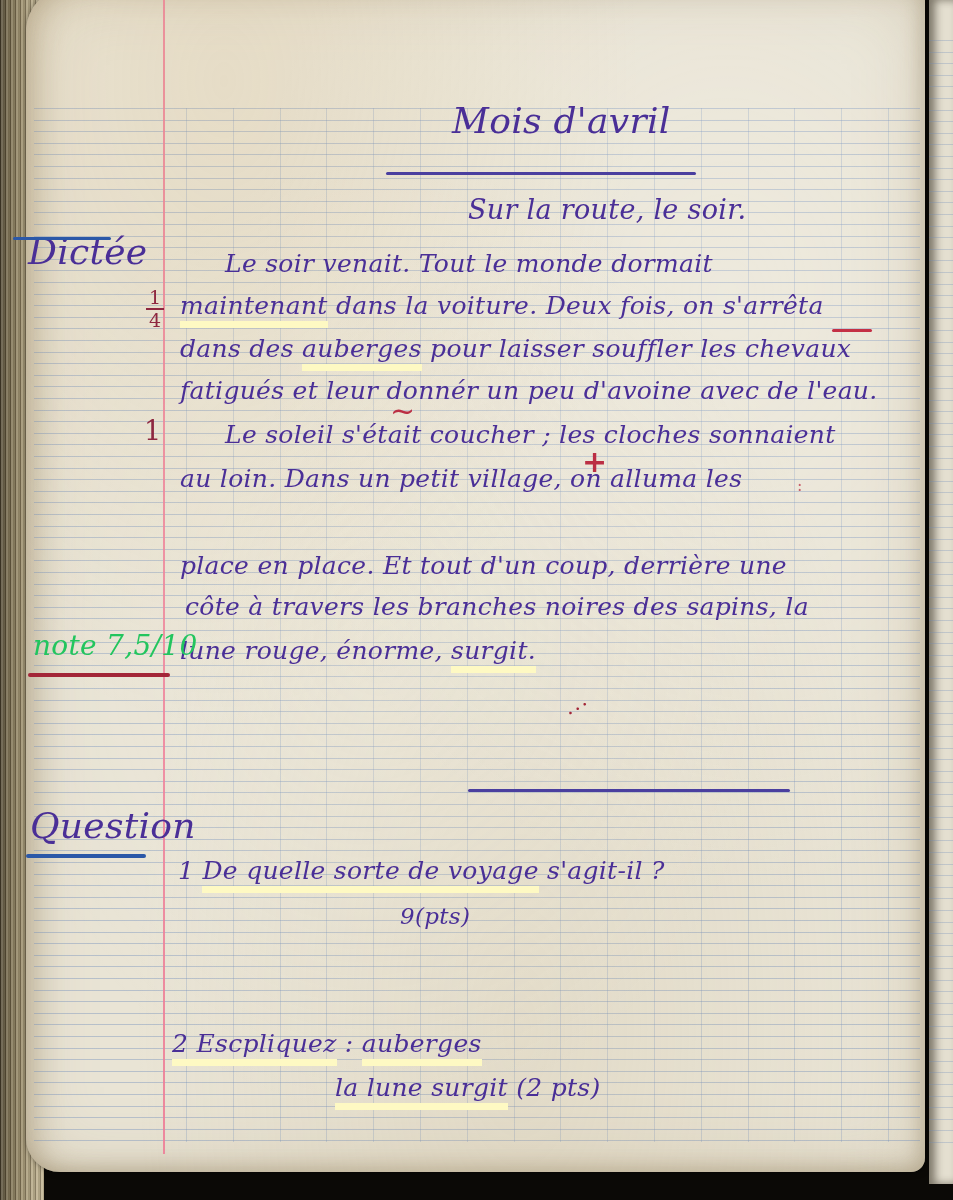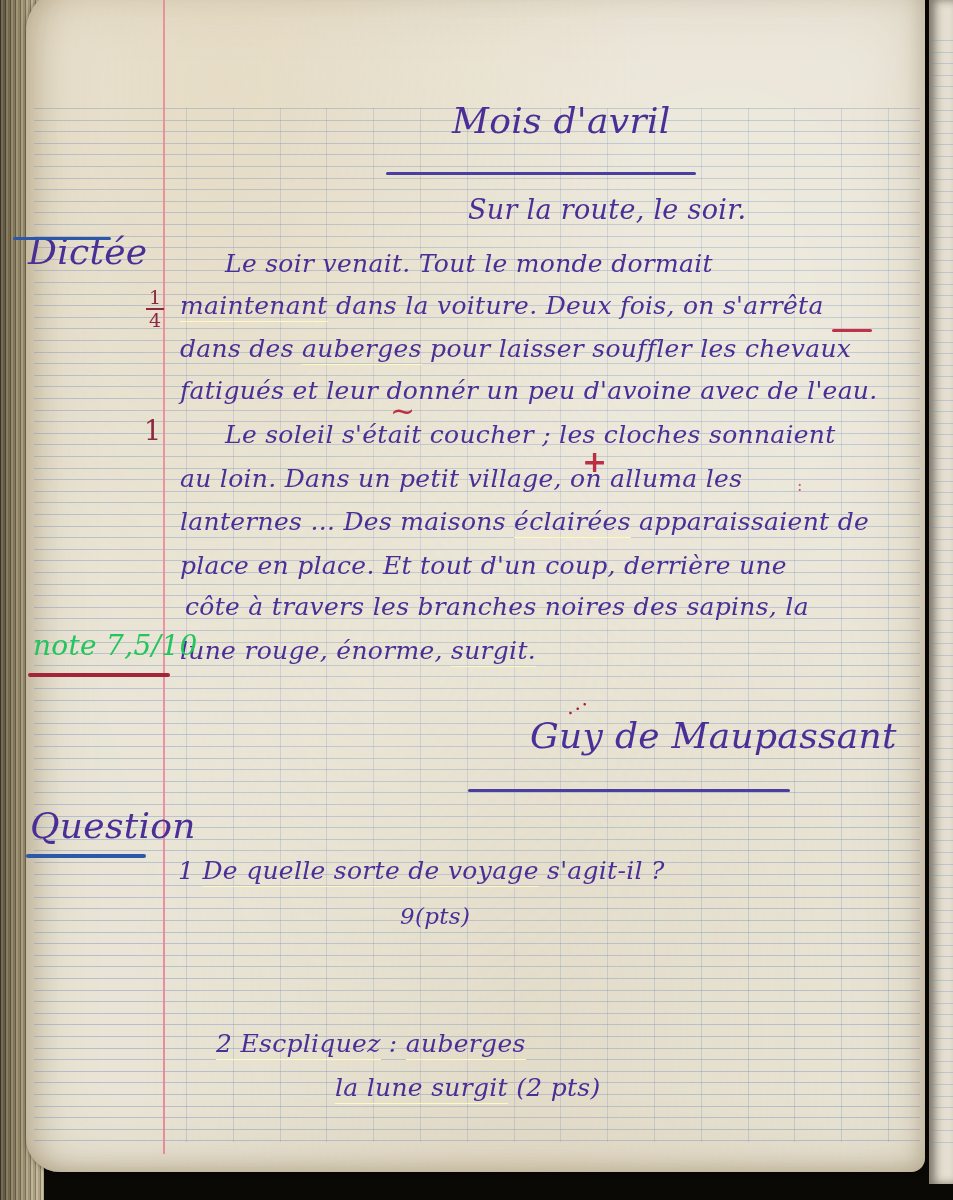--- a/index.html
+++ b/index.html
@@ -28,21 +28,21 @@
   
   .page-sliver{position:absolute;left:929px;top:0;width:24px;height:1184px;background:#e4dfd0;
     box-shadow: inset 6px 0 8px rgba(40,32,20,.55);}
   .page-sliver .sl-grid{position:absolute;inset:40px 0 30px 0;
     background:repeating-linear-gradient(to bottom, rgba(108,138,186,.30) 0 1px, transparent 1px 11.6px);}
   
   .ink{position:absolute;inset:0;pointer-events:none;}
   .hw{position:absolute;font-family:"DejaVu Serif", serif;font-style:italic;color:#4a2f97;
       white-space:nowrap;font-size:25px;letter-spacing:.3px;line-height:1.15;}
   .big{font-size:36px;}
-  .u{border-bottom:1px solid #fef9c3;padding-bottom:1px;}
+  .u{border-bottom:7px solid #fef9c3;padding-bottom:1px;}
   .rule{position:absolute;height:2.5px;background:#4a3f9f;border-radius:2px;}
   .blue-underline{position:absolute;height:3px;background:#2b58a8;border-radius:2px;}
   .red{color:#22c55e;}
   .red-underline{position:absolute;background:#a32638;border-radius:2px;}
   .corr{position:absolute;color:#bb2f44;font-family:"DejaVu Serif",serif;white-space:nowrap;}
 </style>
 </head>
 <body>
 
 <div class="canvas">
@@ -68,45 +68,43 @@
     <div class="hw big" style="left:28px;top:193px;margin-top:38px;">Dictée</div>
     <div class="blue-underline" style="left:13px;top:237px;width:98px;"></div>
     <div class="hw" style="left:468px;top:194px;font-size:27px;">Sur la route, le soir.</div>
 
     <div class="hw" style="left:225px;top:250px;"><span>Le soir venait. Tout le monde dormait</span></div>
     <div class="hw" style="left:180px;top:292px;"><span class="u">maintenant</span><span> dans la voiture. Deux fois, on s'arrêta</span></div>
     <div class="hw" style="left:180px;top:377px;"><span>fatigués et leur donnér un peu d'avoine avec de l'eau.</span></div>
     <div class="hw" style="left:180px;top:335px;"><span>dans des </span><span class="u">auberges</span><span> pour laisser souffler les chevaux</span></div>
     <div class="hw" style="left:225px;top:421px;"><span>Le soleil s'était coucher ; les cloches sonnaient</span></div>
     <div class="hw" style="left:180px;top:465px;"><span>au loin. Dans un petit village, on alluma les</span></div>
-    <div class="hw" style="left:180px;top:508px;"><span>lanternes ... Des maisons </span><span class="u">éclairées</span><span> apparaissaient de</span></div>
     <div class="hw" style="left:180px;top:552px;"><span>place en place. Et tout d'un coup, derrière une</span></div>
     <div class="hw" style="left:185px;top:593px;"><span>côte à travers les branches noires des sapins, la</span></div>
     <div class="hw" style="left:180px;top:637px;"><span>lune rouge, énorme, </span><span class="u">surgit.</span></div>
 
     <div class="corr" style="left:146px;top:288px;font-size:19px;line-height:1;text-align:center;color:#8e2740;">
       <div style="border-bottom:2px solid #8e2740;padding:0 3px 1px;">1</div>
       <div style="padding-top:1px;">4</div>
     </div>
     <div class="red-underline" style="left:832px;top:329px;width:40px;height:3px;background:#c43045;"></div>
     <div class="corr" style="left:390px;top:393px;font-size:30px;">~</div>
     <div class="corr" style="left:144px;top:415px;font-size:27px;color:#8e2740;">1</div>
     <div class="corr" style="left:582px;top:444px;font-size:30px;font-weight:bold;">+</div>
     <div class="corr" style="left:797px;top:476px;font-size:16px;opacity:.75;">:</div>
     <div class="corr" style="left:566px;top:696px;font-size:20px;transform:rotate(-32deg);color:#a32638;letter-spacing:2px;">···</div>
 
     <div class="hw red" style="left:33px;top:630px;font-size:28px;font-family:'DejaVu Serif',serif;">note 7,5/10</div>
     <div class="red-underline" style="left:28px;top:673px;width:142px;height:4px;"></div>
 
-    <div class="hw big" style="left:530px;top:715px;">Guy de Maupassant</div>
     <div class="rule" style="left:468px;top:789px;width:322px;"></div>
 
     <div class="hw big" style="left:30px;top:805px;">Question</div>
     <div class="blue-underline" style="left:26px;top:854px;width:120px;height:3.5px;"></div>
 
     <div class="hw" style="left:178px;top:857px;text-align:center;"><span>1 </span><span class="u">De quelle sorte de voyage</span><span> s'agit-il ?</span></div>
     <div class="hw" style="left:400px;top:903px;font-size:23px;">9(pts)</div>
 
-    <div class="hw" style="left:172px;top:1030px;margin-left:44px;"><span class="u">2 Escpliquez</span><span> : </span><span class="u">auberges</span></div>
+    <div class="hw" style="left:172px;top:1030px;"><span class="u">2 Escpliquez</span><span> : </span><span class="u">auberges</span></div>
     <div class="hw" style="left:335px;top:1074px;"><span class="u">la lune surgit</span><span> (2 pts)</span></div>
 
   </div>
 </div>
 
 </body></html>

